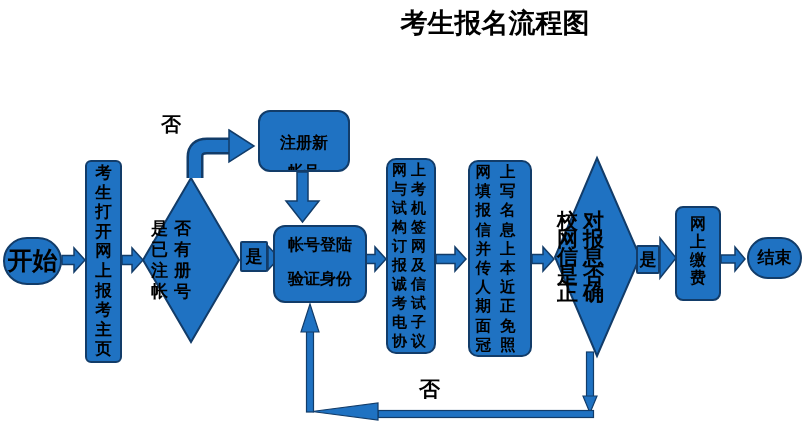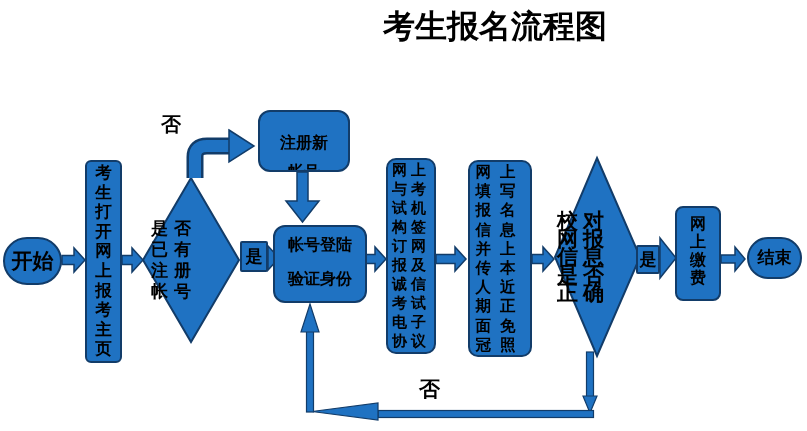--- a/index.html
+++ b/index.html
@@ -10,33 +10,33 @@
   }
   html,body{margin:0;padding:0;background:var(--bg);}
   .canvas{
     position:relative;width:807px;height:431px;background:var(--bg);
     font-family:"Liberation Sans", sans-serif;overflow:hidden;
   }
   .overlay{position:absolute;left:0;top:0;}
   .title{
     position:absolute;left:335px;top:5px;width:320px;text-align:center;
     font-family:"Liberation Serif", serif;
-    font-size:32px;font-weight:bold;color:var(--text);
+    font-size:27px;font-weight:bold;color:var(--text);
   }
   .shape{
     position:absolute;box-sizing:border-box;overflow:hidden;
     background:var(--fill);border:2px solid var(--border);
     color:var(--text);font-weight:bold;text-align:center;white-space:pre-line;
   }
   .dtext{
     position:absolute;color:var(--text);font-weight:bold;
     white-space:pre-line;
   }
   .label{position:absolute;color:var(--text);font-weight:bold;}
-  #start{left:3px;top:237px;width:59px;height:48px;border-radius:24px;font-size:21px;line-height:43px;}
+  #start{left:3px;top:237px;width:59px;height:48px;border-radius:24px;font-size:25px;line-height:43px;}
   #openPage{left:85px;top:160px;width:37px;height:203px;border-radius:6px;font-size:16.5px;line-height:19.6px;padding-top:1px;}
   #dia1Text{left:151px;top:218px;width:80px;font-size:17px;line-height:21px;letter-spacing:6px;}
   #no1{left:161px;top:111px;font-size:20px;}
   #regBox{left:258px;top:110px;width:92px;height:62px;border-radius:12px;font-size:16px;line-height:29px;padding-top:16px;}
   #loginBox{left:273px;top:225px;width:94px;height:78px;border-radius:12px;font-size:16px;line-height:34px;padding-top:1px;}
   #yes1{left:240px;top:241px;width:28px;height:31px;border-radius:2px;font-size:17px;line-height:28px;}
   #agreeBox{left:386px;top:158px;width:50px;height:196px;border-radius:10px;font-size:15px;line-height:19px;letter-spacing:4px;}
   #fillBox{left:468px;top:160px;width:64px;height:197px;border-radius:10px;font-size:15.5px;line-height:19.2px;letter-spacing:9px;}
   #dia2Text{left:557px;top:212px;width:80px;font-size:21px;line-height:18px;letter-spacing:5px;}
   #yes2{left:636px;top:245px;width:24px;height:29px;border-radius:2px;font-size:17px;line-height:26px;}

